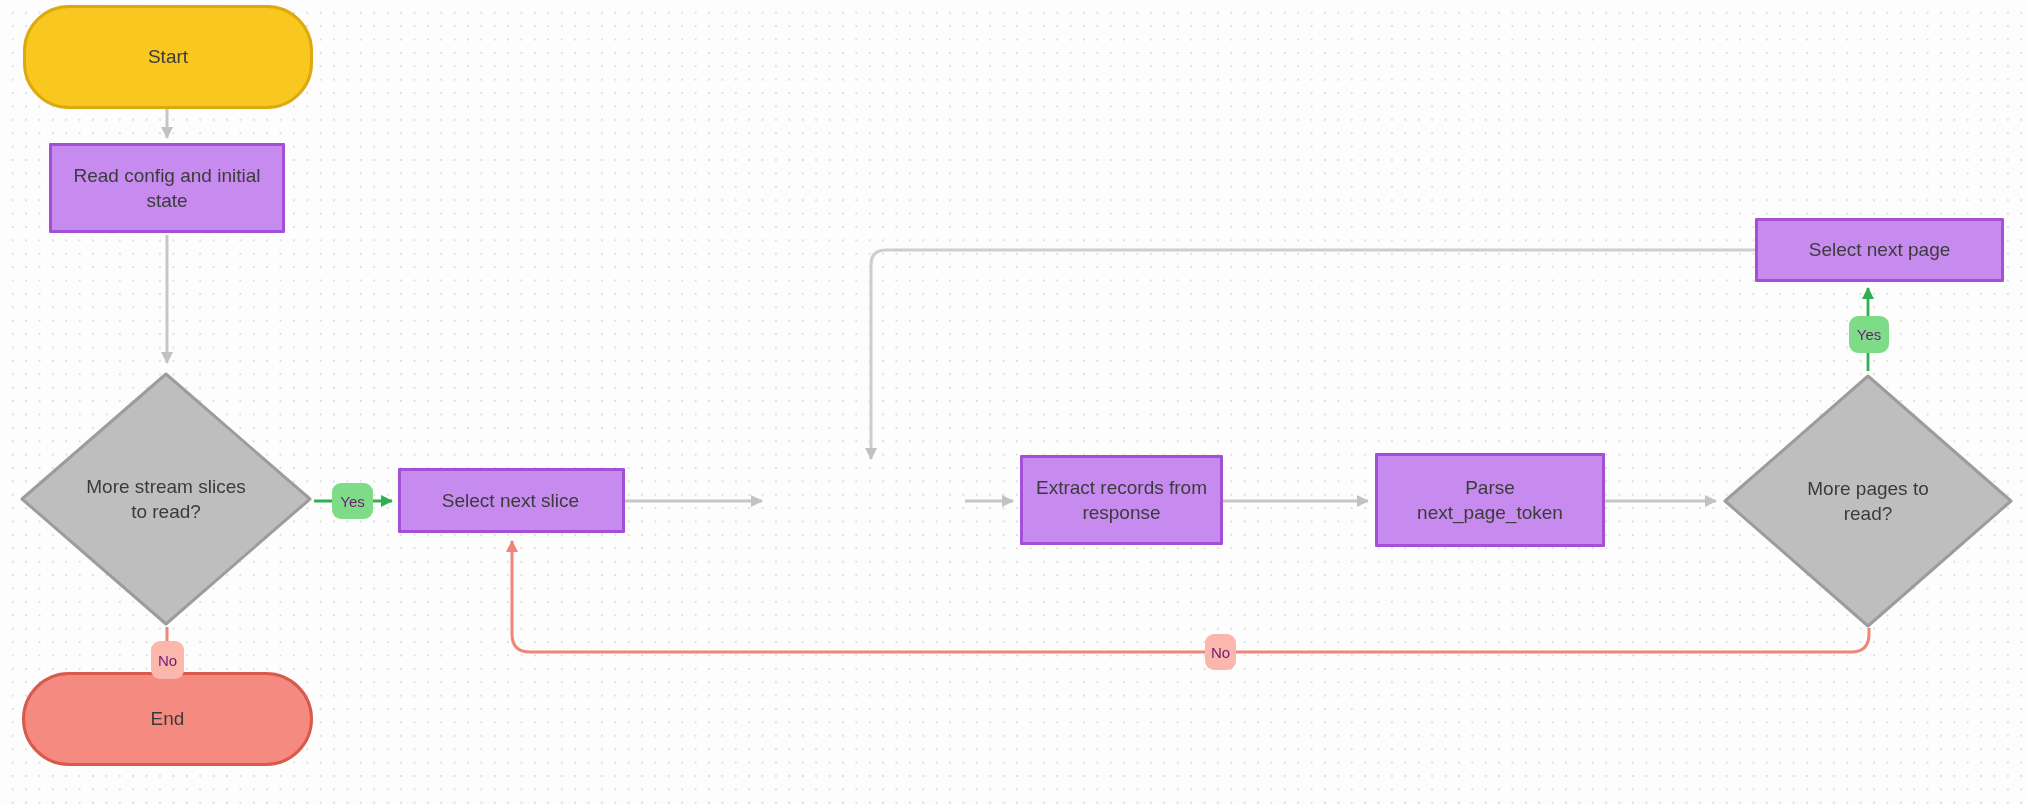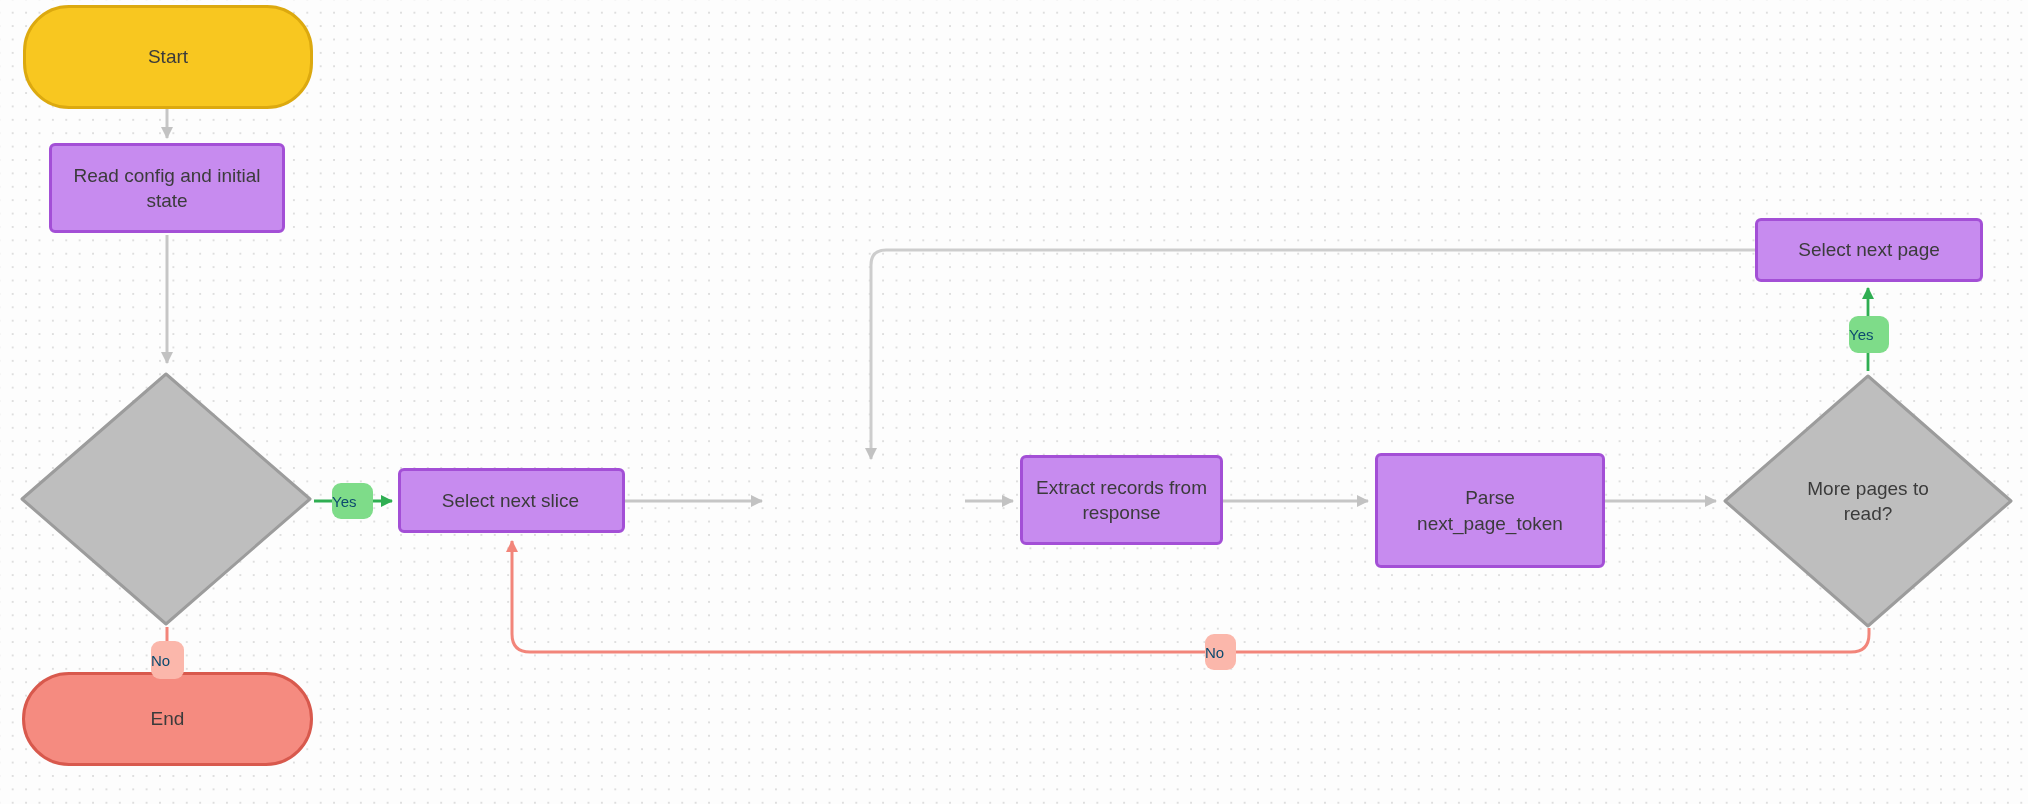--- a/index.html
+++ b/index.html
@@ -13,45 +13,45 @@
     background-size:13.4px 13.4px;
     background-position:6px 6px;
   }
   #edges{position:absolute;left:0;top:0;width:2028px;height:804px;}
   .node{
     position:absolute;display:flex;align-items:center;justify-content:center;
     text-align:center;box-sizing:border-box;
     font-size:19px;line-height:1.32;font-weight:500;color:#3b3b3b;
   }
   .process{
-    background:#C78BEF;border:3px solid #A34FD6;border-radius:6px;padding:0 10px;
+    background:#C78BEF;border:3px solid #A34FD6;border-radius:1px;padding:0 10px;
   }
   .terminal-start{
     background:#F8C720;border:3px solid #DCA90F;border-radius:46px;
   }
   .terminal-end{
     background:#F58B80;border:3px solid #D8594D;border-radius:47px;
   }
   .diamond{background:none;border:none;padding:0;}
   .diamond svg{position:absolute;left:0;top:0;}
   .diamond .dlabel{position:relative;width:170px;}
   #n-start{left:23px;top:5px;width:290px;height:104px;}
   #n-read-config{left:49px;top:143px;width:236px;height:90px;padding:0 8px;}
   #n-more-slices{left:18px;top:370px;width:296px;height:258px;}
   #n-more-slices .dlabel{width:160px;}
   #n-select-next-slice{left:398px;top:468px;width:227px;height:65px;padding-left:8px;}
   #n-submit-request{left:768px;top:468px;width:197px;height:64px;}
   #n-extract-records{left:1020px;top:455px;width:203px;height:90px;padding:8px 6px;}
-  #n-parse-token{left:1375px;top:453px;width:230px;height:115px;padding:0 28px;}
+  #n-parse-token{left:1375px;top:453px;width:230px;height:94px;padding:0 28px;}
   #n-more-pages{left:1722px;top:373px;width:292px;height:256px;}
-  #n-select-next-page{left:1755px;top:218px;width:228px;height:64px;}
+  #n-select-next-page{left:1755px;top:218px;width:249px;height:64px;}
   #n-end{left:22px;top:672px;width:291px;height:94px;}
   .chip{
-    position:absolute;display:flex;align-items:center;justify-content:flex-start;
-    border-radius:9px;font-size:15px;line-height:1;font-weight:500;color:#0c4a6e;
+    position:absolute;display:flex;align-items:center;justify-content:center;
+    border-radius:9px;font-size:15px;line-height:1;font-weight:500;color:#701a75;
   }
   .chip-yes{background:#7EDC89;}
   .chip-no{background:#FBB7AB;}
   #chip-yes-1{left:332px;top:483px;width:41px;height:36px;}
   #chip-no-1{left:151px;top:641px;width:33px;height:38px;}
   #chip-yes-2{left:1849px;top:316px;width:40px;height:37px;}
   #chip-no-2{left:1205px;top:634px;width:31px;height:36px;}
 </style>
 </head>
 <body>
@@ -91,20 +91,21 @@
   </div>
 
   <div id="n-read-config" class="node process">
     <span>Read config and initial state</span>
   </div>
 
   <div id="n-more-slices" class="node diamond">
     <svg width="296" height="258" viewBox="0 0 296 258" xmlns="http://www.w3.org/2000/svg">
       <polygon points="148,4 292,129 148,254 4,129" fill="#BEBEBE" stroke="#9C9C9C" stroke-width="3" stroke-linejoin="round"></polygon>
     </svg>
+    <span class="dlabel">More stream slices to read?</span>
   </div>
 
   <div id="n-select-next-slice" class="node process">
     <span>Select next slice</span>
   </div>
 
 
   <div id="n-extract-records" class="node process">
     <span>Extract records from response</span>
   </div>

